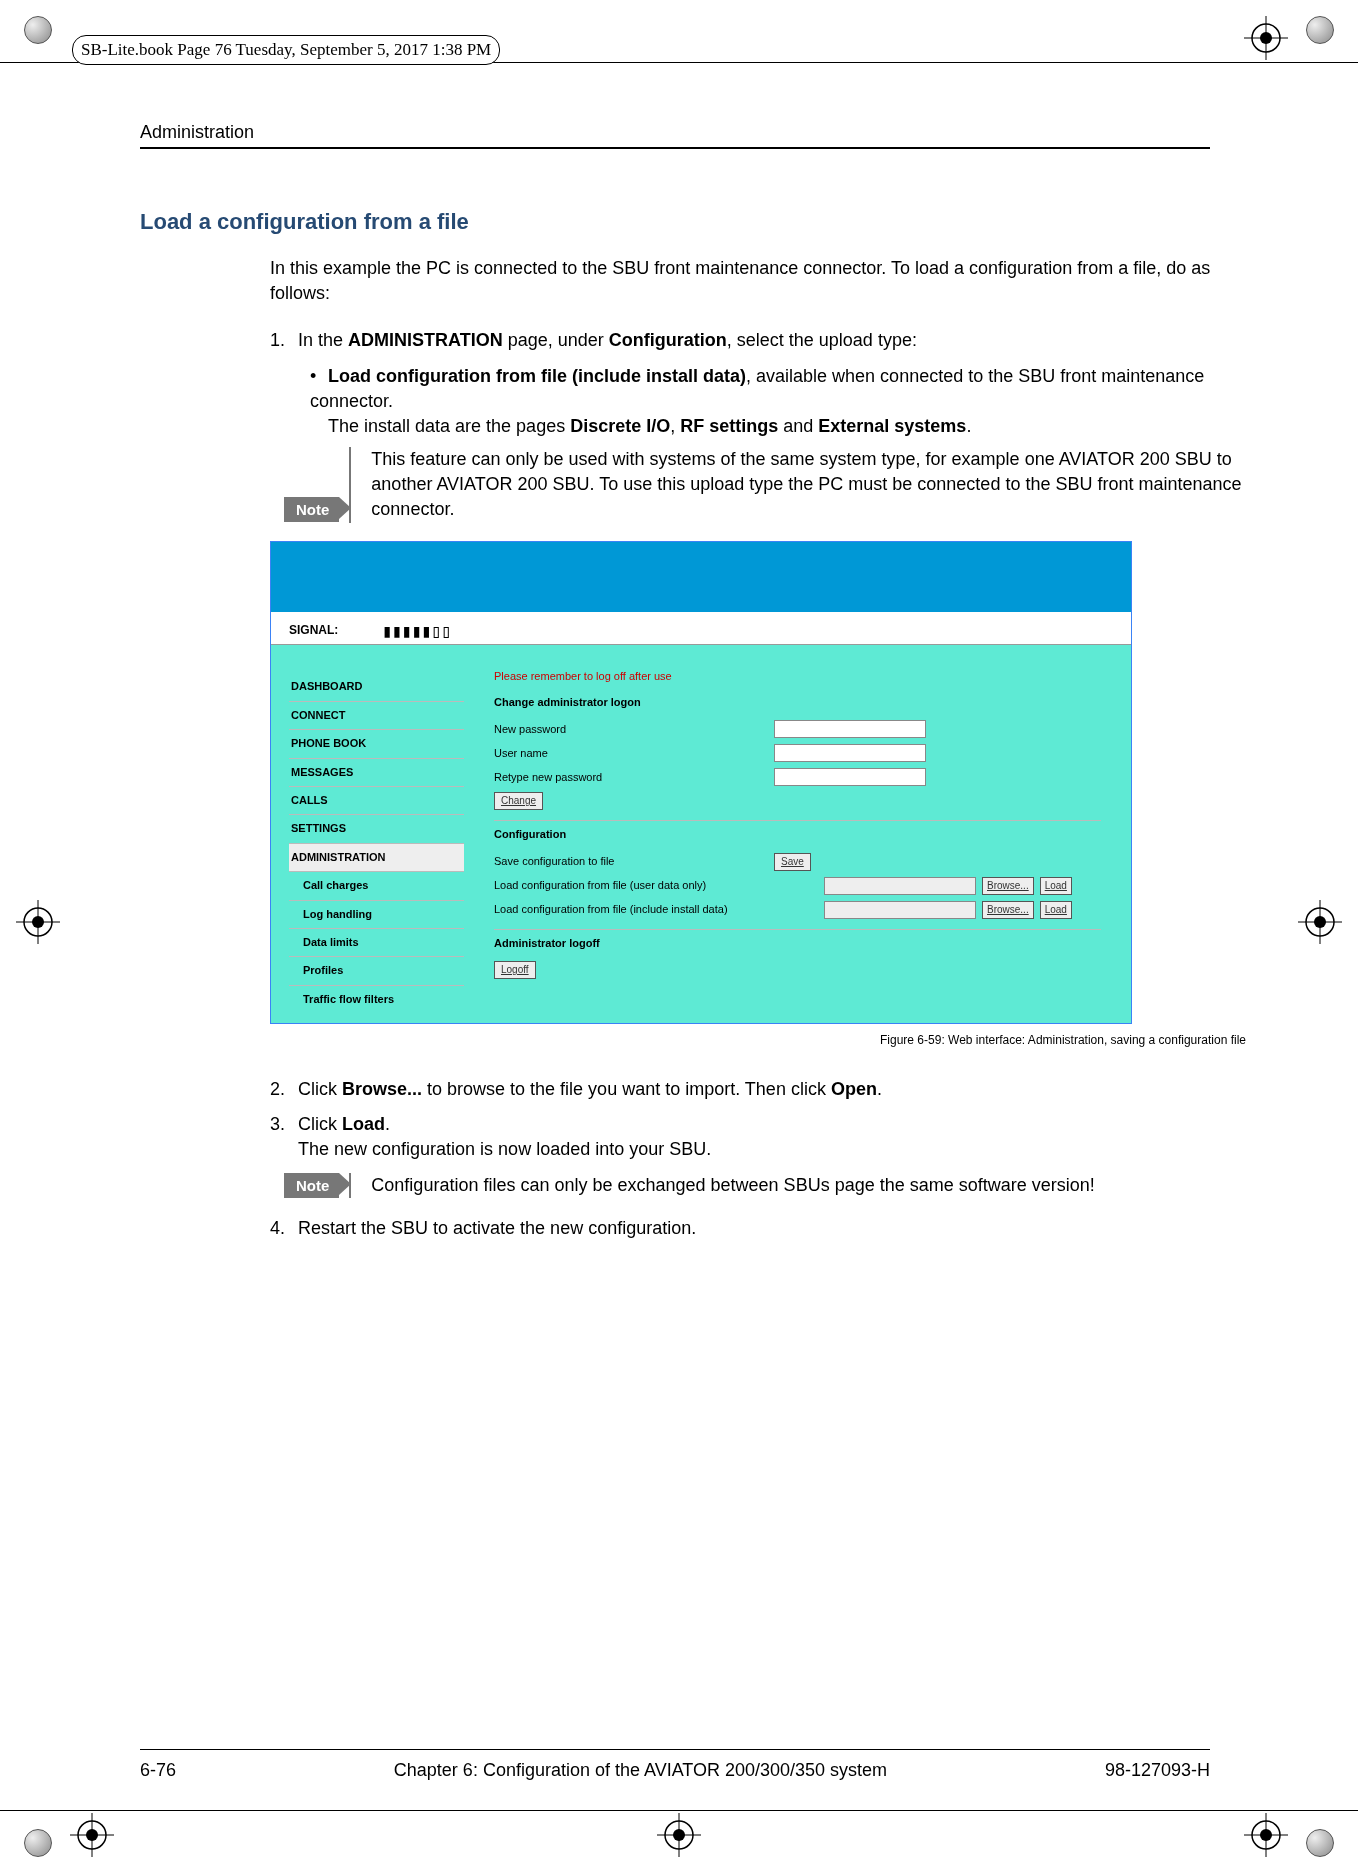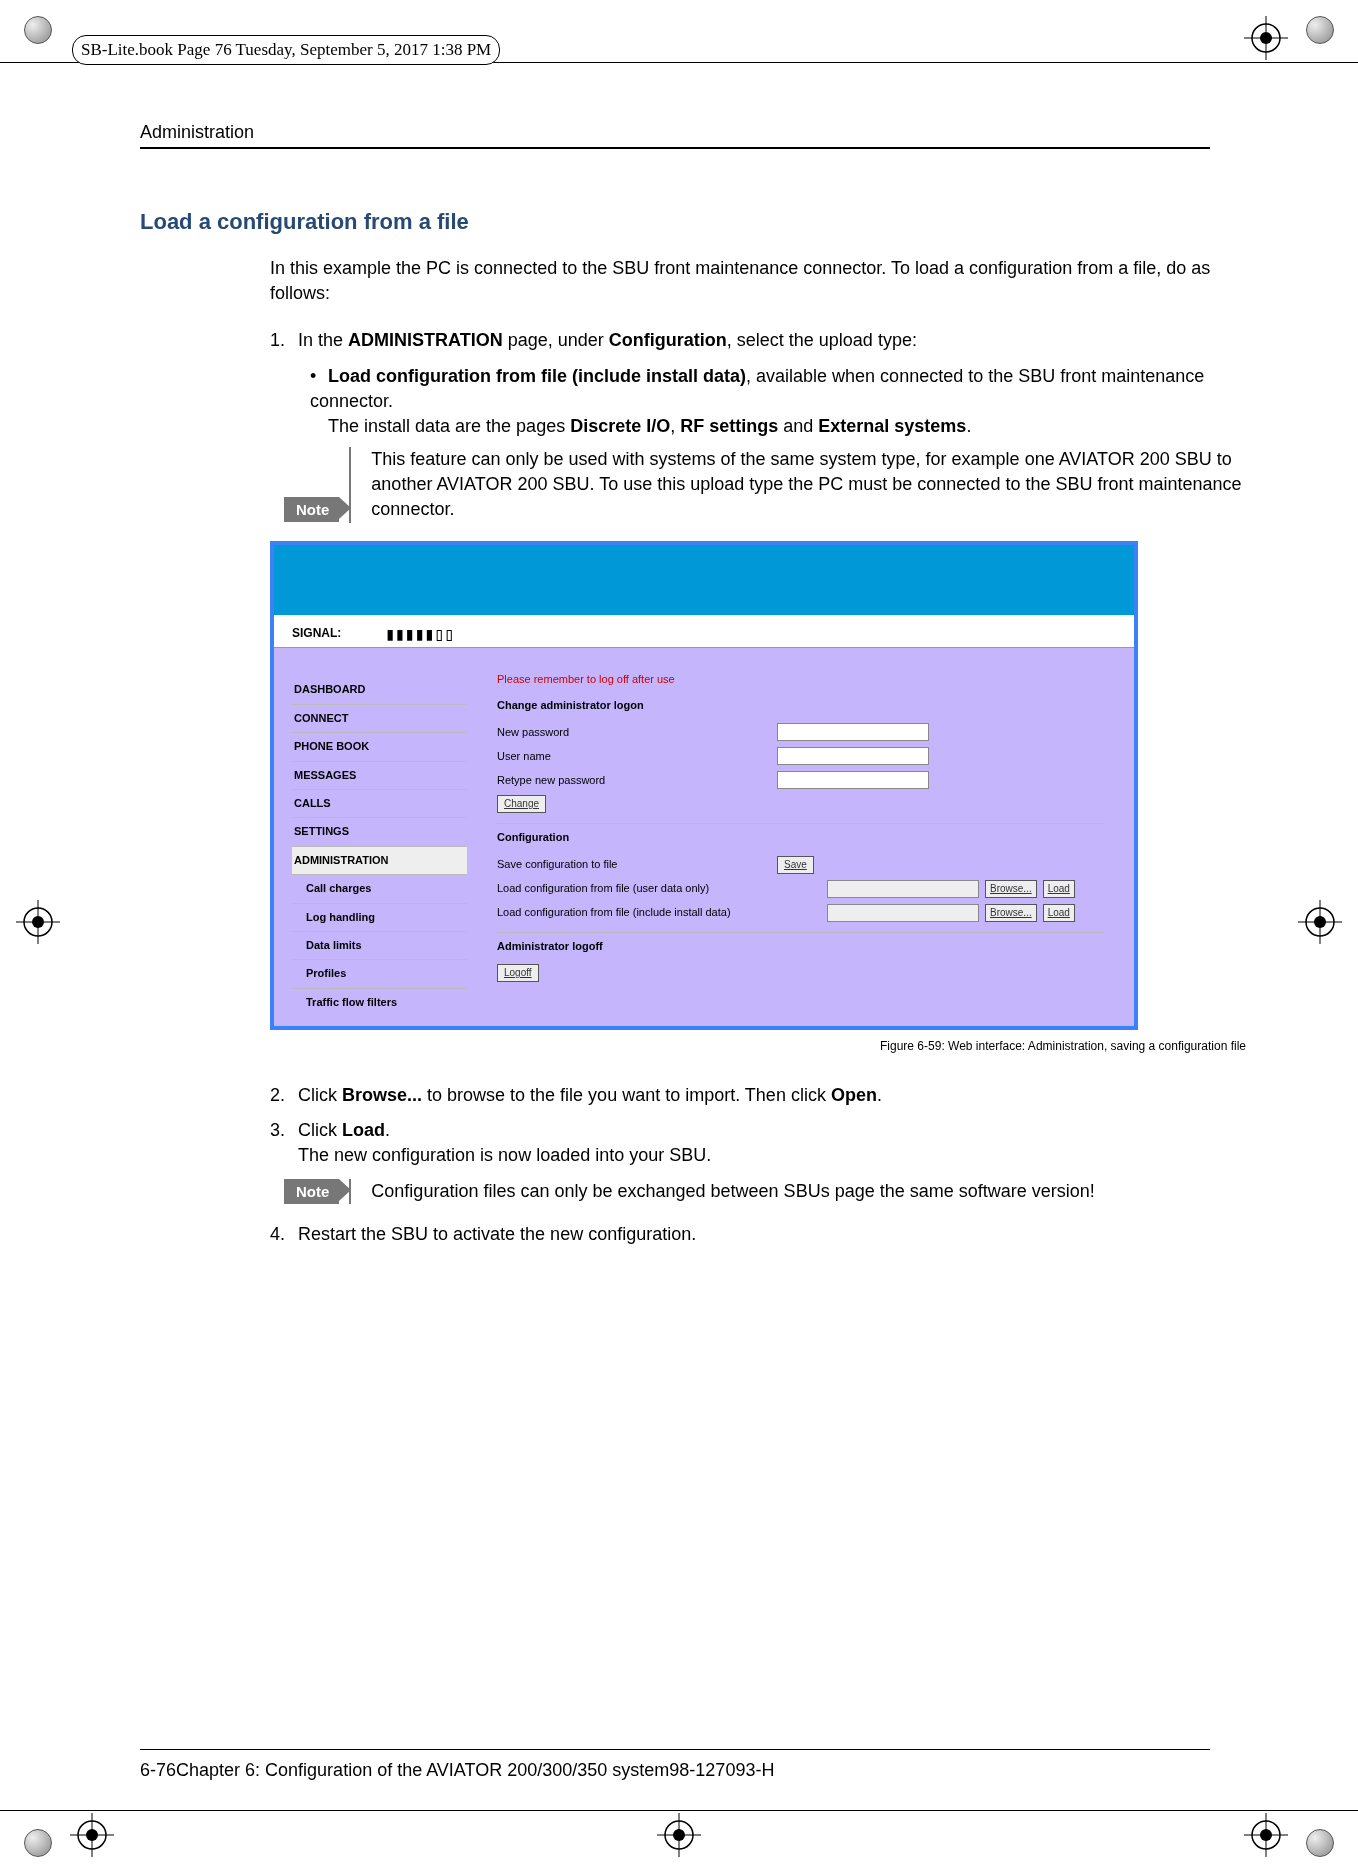--- a/index.html
+++ b/index.html
@@ -86,24 +86,24 @@
     border-bottom: 11px solid transparent;
     border-left: 12px solid #777;
   }
   .note-text {
     border-left: 2px solid #777;
     padding-left: 20px;
     flex: 1;
   }
 
   .screenshot {
-    border: 4px solid #3b82f6;
+    border: 1px solid #3b82f6;
     margin: 8px 0 8px 0;
     width: 860px;
-    background:#c4b5fd;
+    background:#5eead4;
   }
   .ss-topbar { height: 70px; background: #0098d6; }
   .ss-signal {
     padding: 10px 18px 6px 18px;
     font-family: Arial; font-size: 12px; font-weight:bold;
     background:#fff;
   }
   .sig-bars { display:inline-block; margin-left:40px; letter-spacing:-1px; font-size:18px; vertical-align:middle; line-height:12px; font-family: monospace;}
   .sig-row { border-bottom:1px solid #999; padding-bottom:6px; margin-bottom:10px;}
   .ss-body { display:flex; }
@@ -138,21 +138,21 @@
   .ss-save { margin-left:0px;}
   .ss-file-row .ss-label{ width:330px;}
   .caption {
     text-align:right; font-size:12px; margin: 8px 0 28px 0;
   }
 
   .footer {
     position:absolute; left:140px; bottom: 90px; width:1070px;
   }
   .foot-rule { height:1px; background:#000; margin-bottom:8px;}
-  .foot-row { display:flex; justify-content:flex-start; font-size:18px;}
+  .foot-row { display:flex; justify-content:space-between; font-size:18px;}
 </style>
 </head>
 <body>
 
 <div class="crop-line-h" style="top:62px;"></div>
 <div class="crop-line-h" style="bottom:62px;"></div>
 
 <div class="corner-dot" style="top:16px; left:24px;"></div>
 <div class="corner-dot" style="top:16px; right:24px;"></div>
 <div class="corner-dot" style="bottom:16px; left:24px;"></div>

